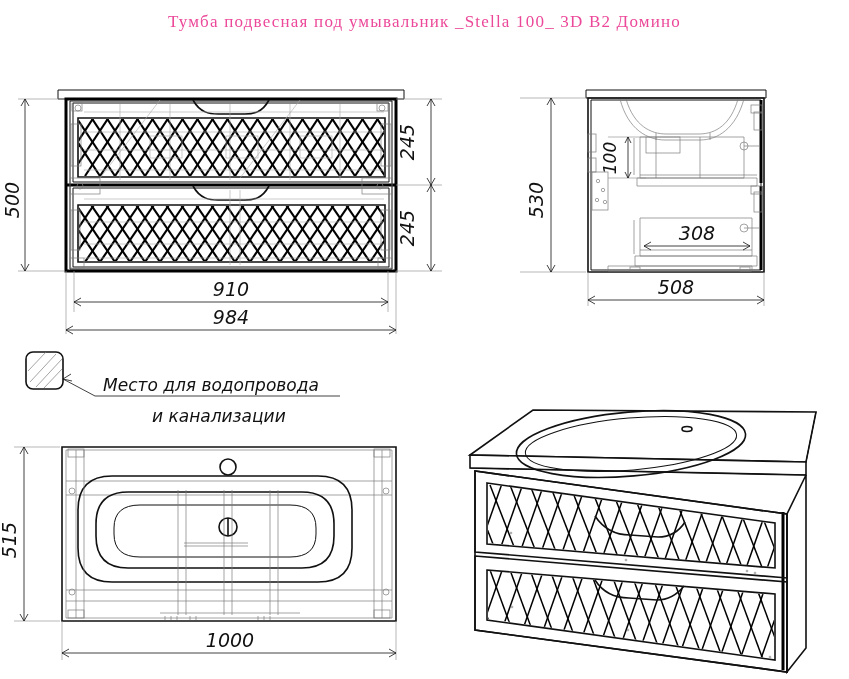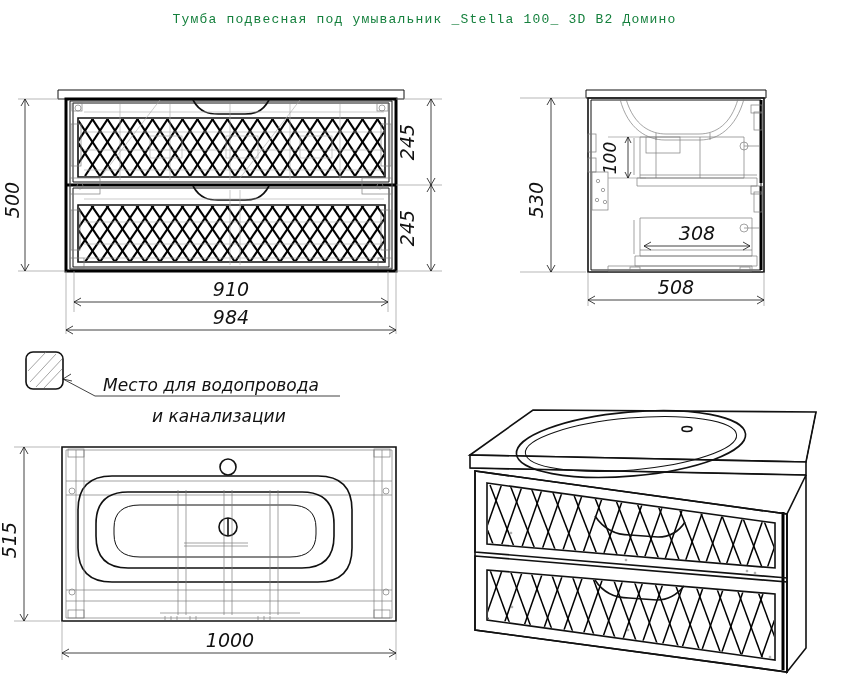--- a/index.html
+++ b/index.html
@@ -1,22 +1,22 @@
 <!DOCTYPE html>
 <html><head>
 <meta charset="utf-8">
 <style>
   html,body{margin:0;padding:0;background:#ffffff;}
   body{width:849px;height:679px;position:relative;overflow:hidden;
        font-family:"DejaVu Sans Mono","Liberation Mono",monospace;color:#111;}
   .root{position:absolute;left:0;top:0;width:849px;height:679px;}
   #title{
     position:absolute;left:0;top:12px;width:849px;text-align:center;
-    font-family:Liberation Mono, monospace;
-    font-size:13px;letter-spacing:1.2px;color:#15803d;white-space:nowrap;
+    font-family:Liberation Serif, serif;
+    font-size:17px;letter-spacing:1.2px;color:#ec4899;white-space:nowrap;
   }
   svg{position:absolute;left:0;top:0;}
   .dimtxt{
     font-family:"DejaVu Sans","Liberation Sans",sans-serif;
     font-style:italic;font-size:19px;fill:#111;
   }
   .dimtxt.sm{font-size:17px;}
   .note{
     font-family:"DejaVu Sans","Liberation Sans",sans-serif;
     font-style:italic;font-size:17px;fill:#111;

